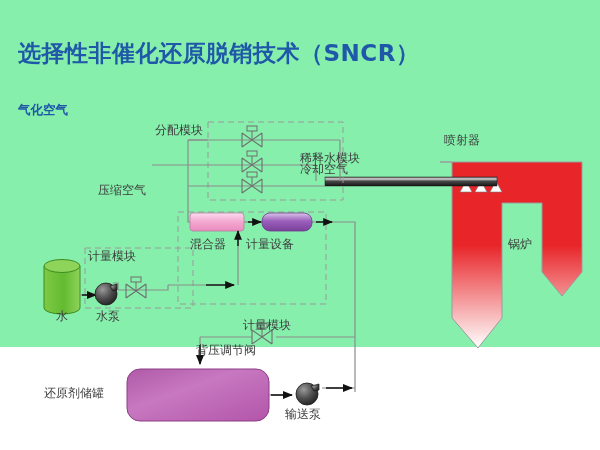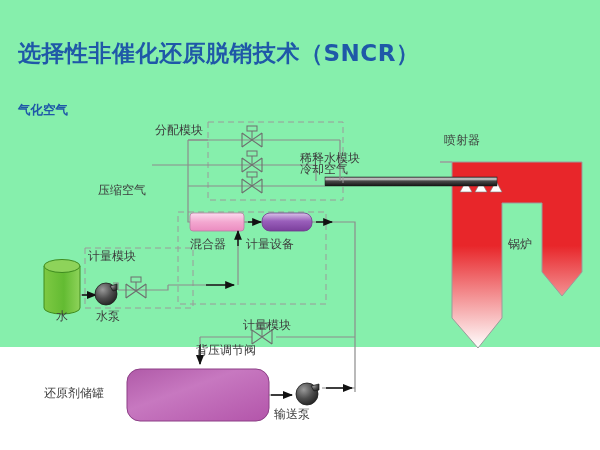--- a/index.html
+++ b/index.html
@@ -224,15 +224,15 @@
   <div class="lbl" style="left:444px;top:134px;">喷射器</div>
   <div class="lbl" style="left:508px;top:238px;">锅炉</div>
   <div class="lbl" style="left:190px;top:238px;">混合器</div>
   <div class="lbl" style="left:246px;top:238px;">计量设备</div>
   <div class="lbl" style="left:243px;top:283px;margin-top:36px;">计量模块</div>
   <div class="lbl" style="left:88px;top:250px;">计量模块</div>
   <div class="lbl" style="left:56px;top:310px;">水</div>
   <div class="lbl" style="left:96px;top:310px;">水泵</div>
   <div class="lbl" style="left:196px;top:344px;">背压调节阀</div>
   <div class="lbl" style="left:44px;top:387px;">还原剂储罐</div>
-  <div class="lbl" style="left:274px;top:408px;">输送泵</div>
+  <div class="lbl" style="left:285px;top:408px;">输送泵</div>
 
 </div>
 
 </body></html>

